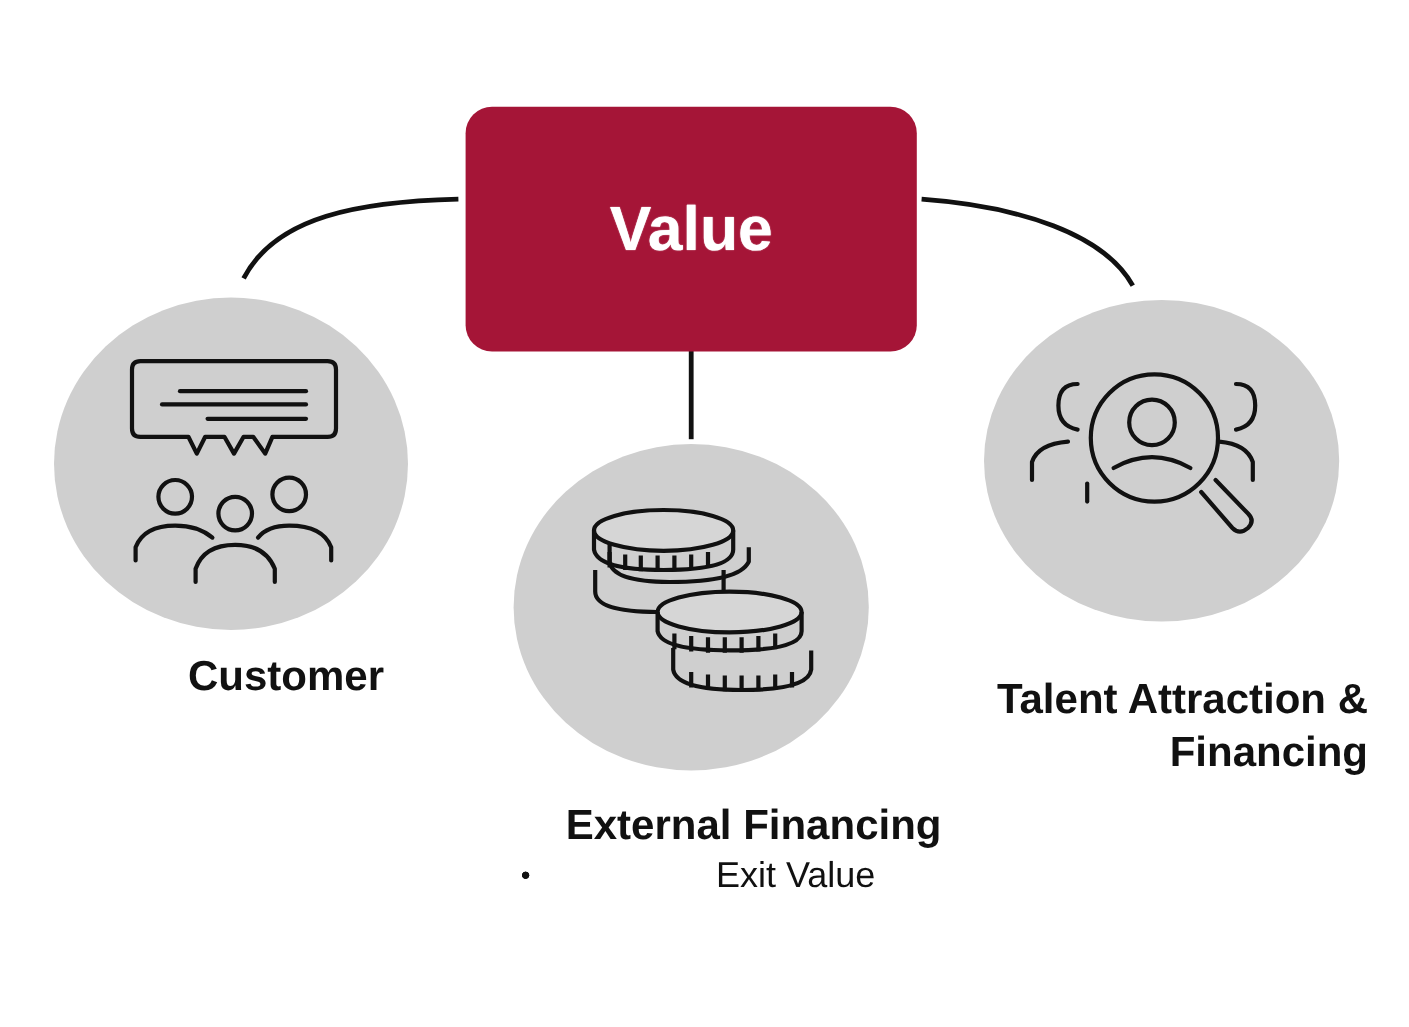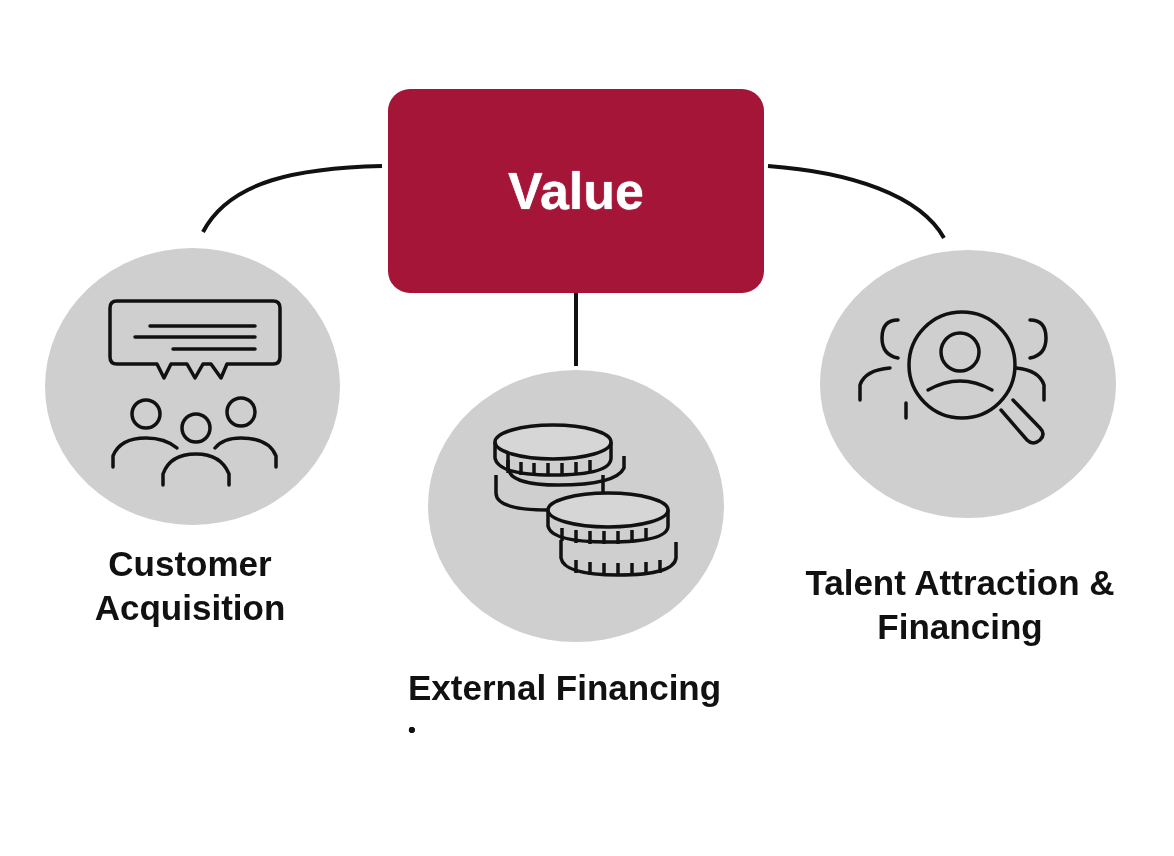--- a/index.html
+++ b/index.html
@@ -5,24 +5,24 @@
   html, body { margin:0; padding:0; background:#ffffff; }
   body { width:1174px; height:856px; position:relative; overflow:hidden; font-family:"Liberation Sans", sans-serif; }
   .connectors { position:absolute; left:0; top:0; width:1174px; height:856px; }
   .center-box { position:absolute; left:388px; top:66px; width:376px; height:204px; background:#a51537; border-radius:22px; display:flex; flex-direction:column; align-items:center; justify-content:center;margin-top:23px; }
   .center-box span { color:#ffffff; font-weight:bold; font-size:52px; line-height:60px; text-shadow:0 0 1px #fff; }
   .circle { position:absolute; border-radius:50%; background:#cfcfcf; }
   .c1 { left:45px; top:248px; width:295px; height:277px; }
   .c2 { left:428px; top:370px; width:296px; height:272px; }
   .c3 { left:820px; top:250px; width:296px; height:268px; }
   .circle svg { position:absolute; left:0; top:0; width:100%; height:100%; }
-  .label { position:absolute; font-weight:bold; font-size:35px; line-height:44px; color:#111; text-align:center; }
+  .label { position:absolute; font-weight:bold; font-size:35px; line-height:44px; color:#111; text-align:right; }
   .l1 { left:60px; top:542px; width:260px; }
   .l3 { left:780px; top:561px; width:360px; }
-  .fin { position:absolute; left:408px; top:666px; width:400px; }
+  .fin { position:absolute; left:428px; top:666px; width:400px;text-align:center; }
   .fin-title { font-weight:bold; font-size:35px; line-height:44px; color:#111; }
   .fin ul { list-style:none; margin:0; padding:0; }
   .fin li { font-size:30px; line-height:40px; color:#111; position:relative; padding-left:70px; }
   .fin li .bullet { position:absolute; left:0; top:0; width:20px; font-size:22px; }
 </style>
 </head>
 <body>
 
 <svg class="connectors" viewBox="0 0 1174 856">
   <path d="M382 166 C 300 168, 230 180, 203 232" fill="none" stroke="#111" stroke-width="4"></path>
@@ -95,28 +95,27 @@
     <path d="M86 168 V153"></path>
     <circle cx="142" cy="115" r="53"></circle>
     <circle cx="140" cy="102" r="19"></circle>
     <path d="M108 140 Q140 122 172 140"></path>
     <path d="M181 160 L207 190 Q213 196 220 190 Q226 184 220 178 L193 150"></path>
   </svg>
 </div>
 
 <div class="label l1">
   <div>Customer</div>
-  <div>Acquisition</div>
 </div>
 
 <div class="label l3">
   <div>Talent Attraction &amp;</div>
   <div>Financing</div>
 </div>
 
 <div class="fin">
   <div class="fin-title">External Financing</div>
   <ul>
     <li><span class="bullet">•</span></li>
     <li><span class="bullet">•</span></li>
-    <li><span class="bullet">•</span></li>
+    <li><span class="bullet">•</span><span>Exit Value</span></li>
   </ul>
 </div>
 
 </body></html>

